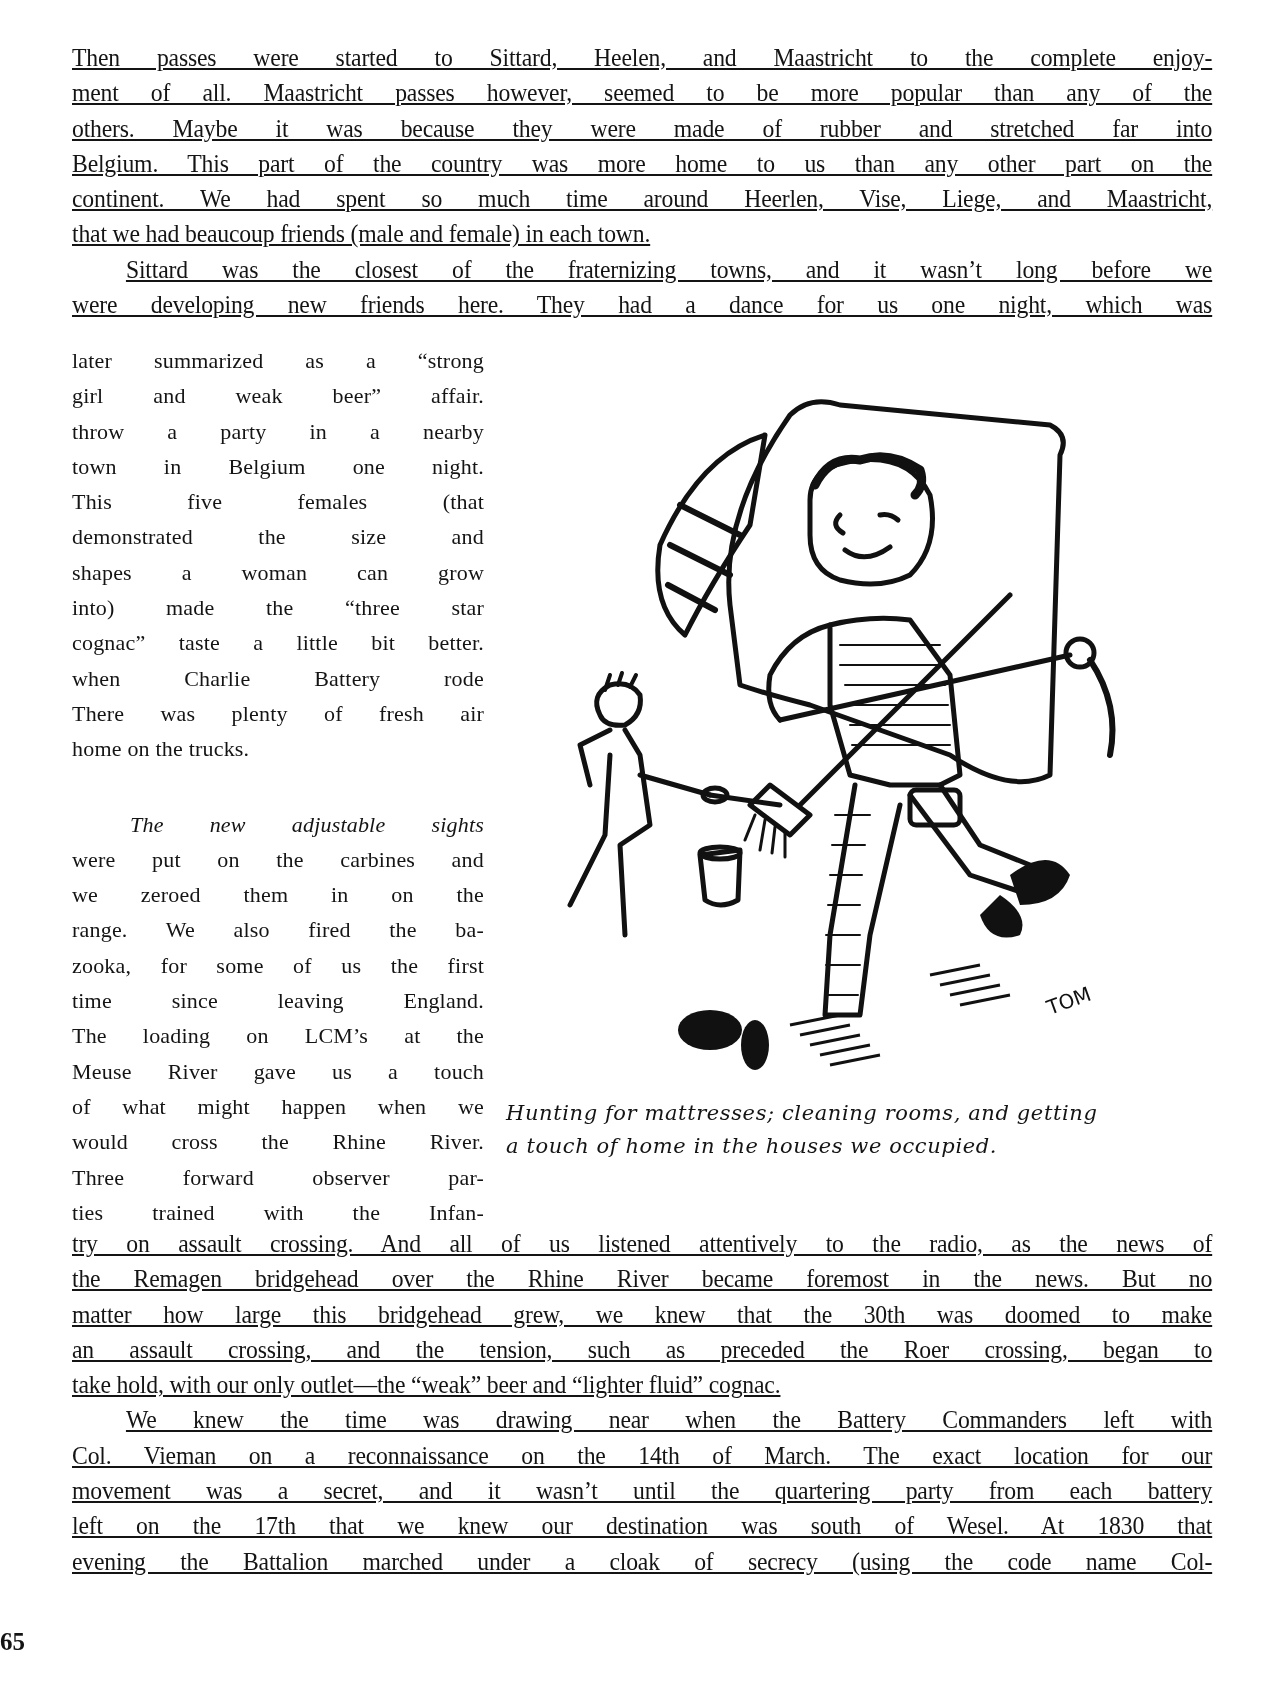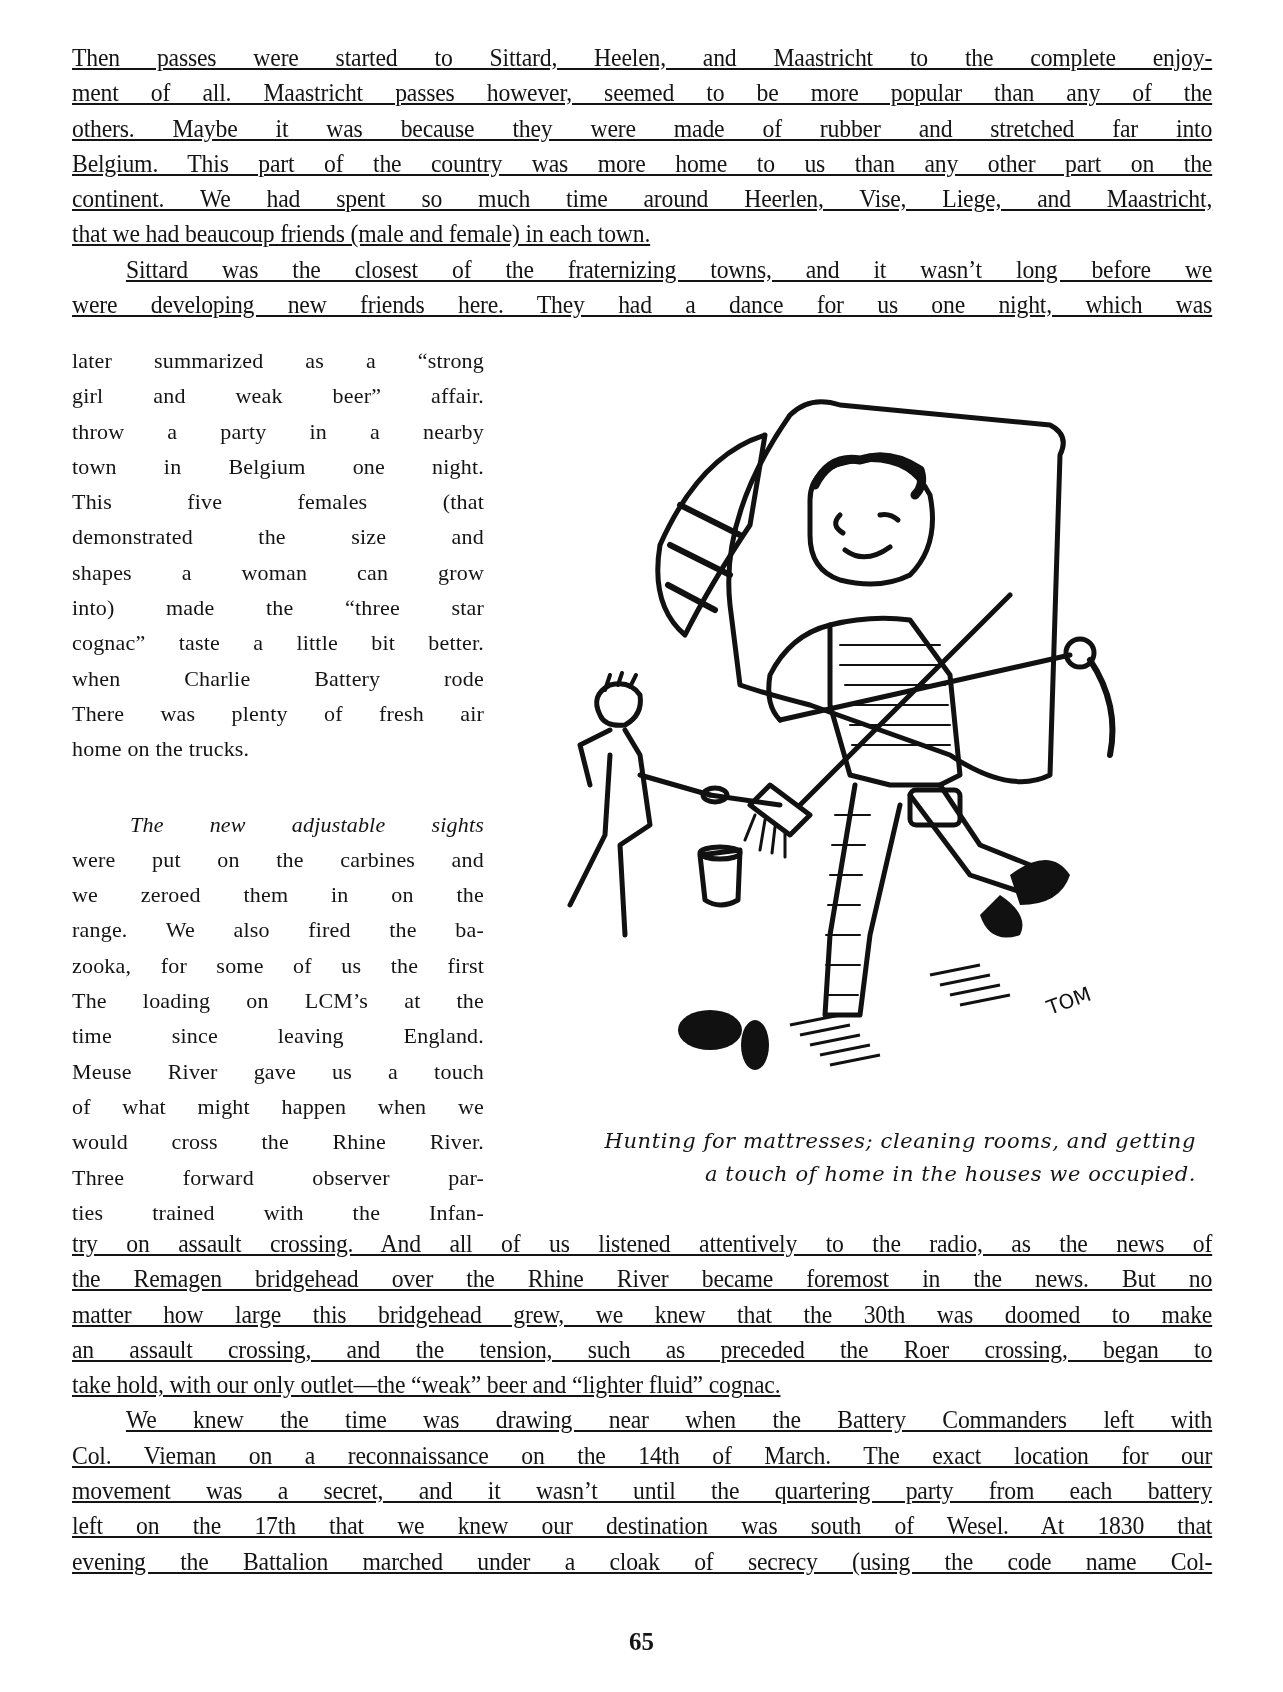--- a/index.html
+++ b/index.html
@@ -67,35 +67,34 @@
     }
     .figure svg {
       width: 100%;
       height: 100%;
     }
     .caption {
       position: absolute;
       left: 506px;
       top: 1097px;
       width: 690px;
-      text-align: right;
+      text-align: left;
       font-family: "DejaVu Serif", "Liberation Serif", serif;
       font-style: italic;
       font-size: 21px;
       line-height: 33px;
       letter-spacing: 0.6px;
-      margin-top: 28px;
     }
     .caption span { display: block; }
     .page-number {
       position: absolute;
       left: 0;
       width: 1283px;
       top: 1628px;
-      text-align: center;
+      text-align: left;
       font-family: "Liberation Serif", "DejaVu Serif", serif;
       font-size: 25px;
       font-weight: bold;
     }
     .block { position: absolute; left: 72px; }
   </style>
 </head>
 <body>
 
 <div class="block full" style="top:40px;">
@@ -120,22 +119,22 @@
   <span class="line">into) made the “three star</span>
   <span class="line">cognac” taste a little bit better.</span>
   <span class="line">when Charlie Battery rode</span>
   <span class="line">There was plenty of fresh air</span>
   <span class="line last">home on the trucks.</span>
   <span class="line indent italic">The new adjustable sights</span>
   <span class="line">were put on the carbines and</span>
   <span class="line">we zeroed them in on the</span>
   <span class="line">range. We also fired the ba-</span>
   <span class="line">zooka, for some of us the first</span>
+  <span class="line">time since leaving England.</span>
   <span class="line">The loading on LCM’s at the</span>
-  <span class="line">time since leaving England.</span>
   <span class="line">Meuse River gave us a touch</span>
   <span class="line">of what might happen when we</span>
   <span class="line">would cross the Rhine River.</span>
   <span class="line">Three forward observer par-</span>
   <span class="line">ties trained with the Infan-</span>
 </div>
 
 <div class="figure">
   <svg viewBox="0 0 680 720" xmlns="http://www.w3.org/2000/svg">
     <g fill="none" stroke="#111" stroke-width="5" stroke-linecap="round" stroke-linejoin="round">

